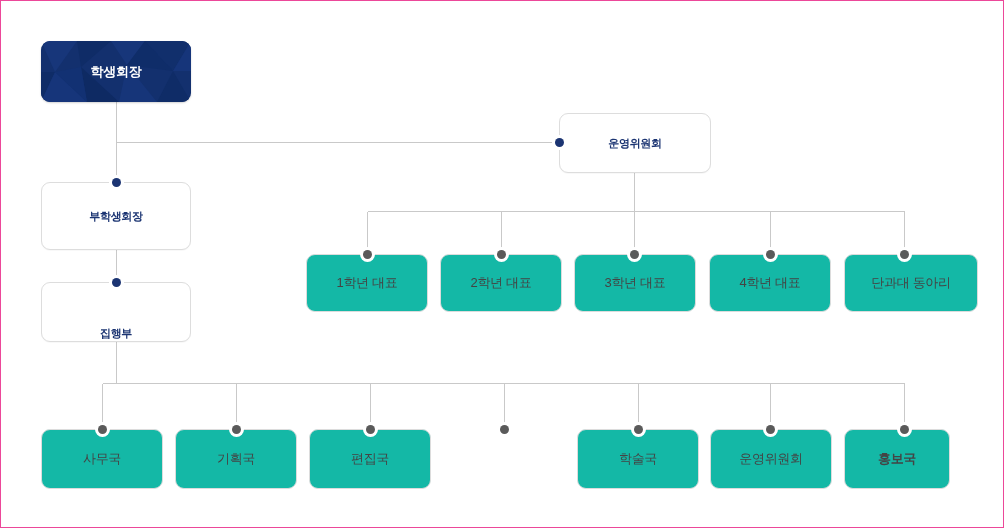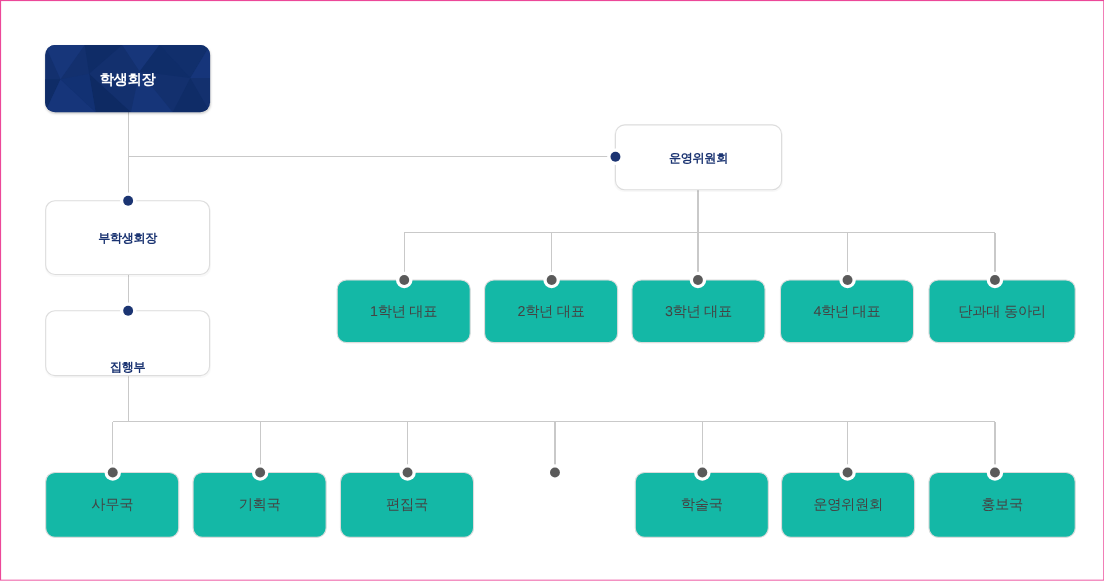--- a/index.html
+++ b/index.html
@@ -189,18 +189,18 @@
   <div class="node gray" style="left:576px;top:428px;width:122px;height:60px;">
     <span>학술국</span>
   </div>
   <div class="dot grayd" style="left:633px;top:423.5px;"></div>
 
   <div class="node gray" style="left:709px;top:428px;width:122px;height:60px;">
     <span>운영위원회</span>
   </div>
   <div class="dot grayd" style="left:765px;top:423.5px;"></div>
 
-  <div class="node gray" style="left:843px;top:428px;width:134px;height:60px;">
+  <div class="node gray" style="left:843px;top:428px;width:106px;height:60px;font-weight:bold;">
     <span>홍보국</span>
   </div>
   <div class="dot grayd" style="left:899px;top:423.5px;"></div>
 
 </div>
 
 </body></html>

